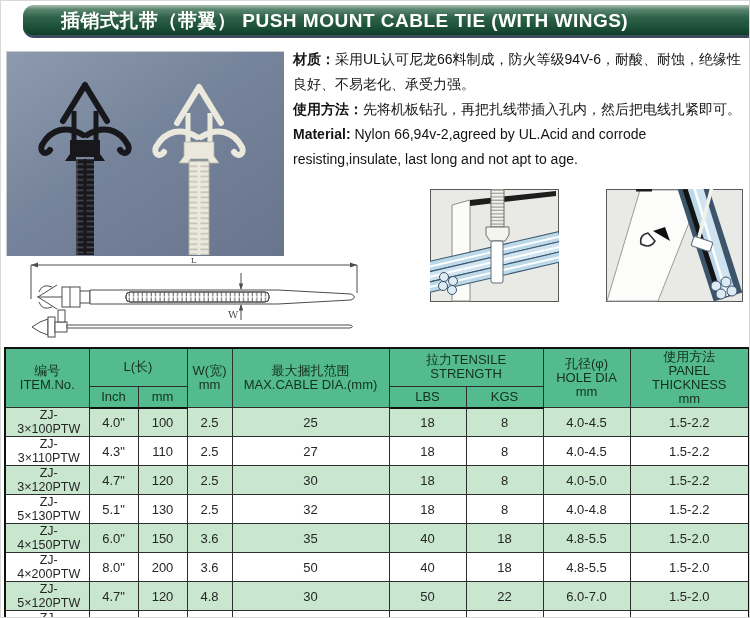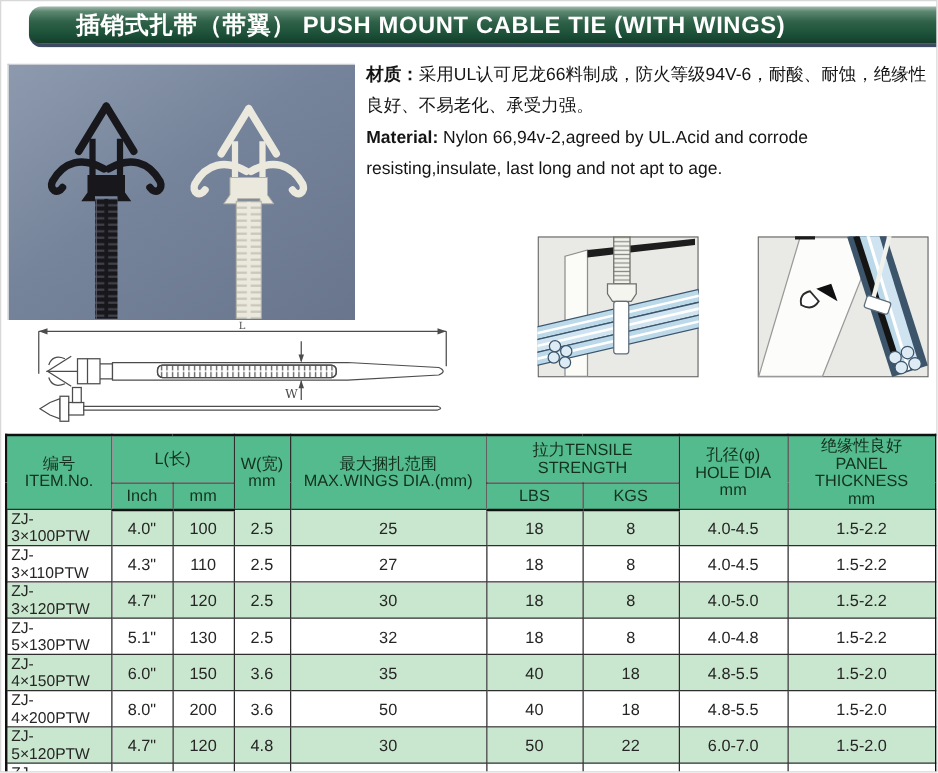--- a/index.html
+++ b/index.html
@@ -41,21 +41,21 @@
     position:absolute; left:3px; top:346px; width:744px;
     border-collapse:collapse; table-layout:fixed; border:2px solid #111;
   }
   .spec th, .spec td { border:1px solid #2e2e2e; overflow:hidden; }
   .spec thead th {
     background:#53bb8d; font-weight:normal; font-size:13px; color:#14301f;
     line-height:14px; padding:1px 0; text-align:center;
   }
   .spec thead tr:last-child th { border-bottom:2px solid #111; }
   .spec tbody td { font-size:13px; color:#262626; text-align:center; height:20px; padding:0; }
-  .spec tbody td.item { text-align:left; padding-left:3px; font-size:12.5px; }
+  .spec tbody td.item { text-align:center; padding-left:3px; font-size:12.5px; }
   .spec tbody tr:nth-child(odd) { background:#c9e7ce; }
 </style>
 </head>
 <body>
 
 <div class="page">
 
   <div class="title-bar">插销式扎带（带翼） PUSH MOUNT CABLE TIE (WITH WINGS)</div>
 
   <div class="photo">
@@ -87,20 +87,21 @@
         <path d="M-2,50 C-19,40 -34,44 -43,60 C-46,67 -39,71 -35,65" stroke="#ebe9dd" stroke-width="6" fill="none" stroke-linecap="round"></path>
         <path d="M2,50 C19,40 34,44 43,60 C46,67 39,71 35,65" stroke="#ebe9dd" stroke-width="6" fill="none" stroke-linecap="round"></path>
         <path d="M-15,55 h30 v14 l5,7 h-11 v-4 h-18 v4 h-11 l5,-7 z" fill="#ebe9dd" stroke="#b3b1a4" stroke-width="0.8"></path>
         <rect x="-10" y="74" width="20" height="127" fill="url(#ribsW)" stroke="#b3b1a4" stroke-width="0.8"></rect>
       </g>
     </svg>
   </div>
 
   <div class="desc">
     <p><b>材质：</b><span>采用UL认可尼龙66料制成，防火等级94V-6，耐酸、耐蚀，绝缘性良好、不易老化、承受力强。</span></p>
+    <p><b>使用方法：</b><span>先将机板钻孔，再把扎线带插入孔内，然后把电线扎紧即可。</span></p>
     <p><b>Material:</b><span> Nylon 66,94v-2,agreed by UL.Acid and corrode resisting,insulate, last long and not apt to age.</span></p>
   </div>
 
   <div class="diag d1">
     <svg width="129" height="113" viewBox="0 0 129 113">
       <defs>
         <pattern id="hribs" width="13" height="3.4" patternUnits="userSpaceOnUse">
           <rect width="13" height="3.4" fill="#f3f3ee"></rect>
           <line x1="0" y1="1" x2="13" y2="1" stroke="#8a8a84" stroke-width="1"></line>
         </pattern>
@@ -227,30 +228,30 @@
           <div>编号</div>
           <div>ITEM.No.</div>
         </th>
         <th colspan="2">L(长)</th>
         <th rowspan="2">
           <div>W(宽)</div>
           <div>mm</div>
         </th>
         <th rowspan="2">
           <div>最大捆扎范围</div>
-          <div>MAX.WINGS DIA.(mm)</div>
+          <div>MAX.CABLE DIA.(mm)</div>
         </th>
         <th colspan="2">拉力TENSILE STRENGTH</th>
         <th rowspan="2">
           <div>孔径(φ)</div>
           <div>HOLE DIA</div>
           <div>mm</div>
         </th>
         <th rowspan="2">
-          <div>绝缘性良好</div>
+          <div>使用方法</div>
           <div>PANEL THICKNESS</div>
           <div>mm</div>
         </th>
       </tr>
       <tr>
         <th>Inch</th>
         <th>mm</th>
         <th>LBS</th>
         <th>KGS</th>
       </tr>

